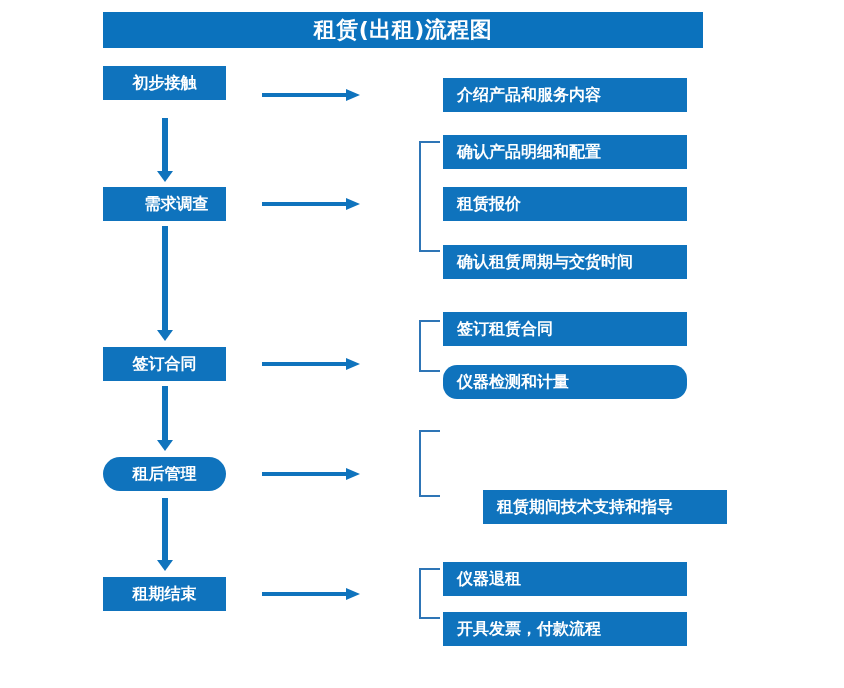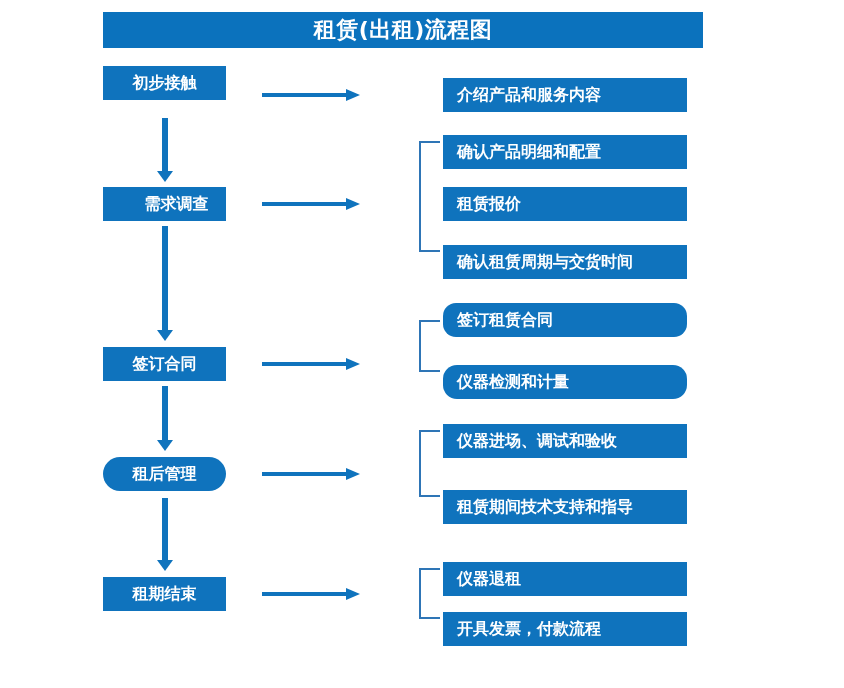--- a/index.html
+++ b/index.html
@@ -156,39 +156,38 @@
 
   <div class="node stage" style="top:347px;">签订合同</div>
 
   <div class="h-arrow" style="top:358px;">
     <div class="shaft"></div>
     <div class="head"></div>
   </div>
 
   <div class="bracket" style="top:320px; height:52px;"></div>
 
-  <div class="node detail" style="top:303px;border-radius:13px;">签订租赁合同</div>
+  <div class="node detail" style="top:312px;">签订租赁合同</div>
   <div class="node detail" style="top:365px;border-radius:14px;">仪器检测和计量</div>
 
   <div class="v-arrow" style="top:386px; height:65px;">
     <div class="shaft" style="height:54px;"></div>
     <div class="head" style="top:54px;"></div>
   </div>
 
   <div class="node stage" style="top:457px;border-radius:17px;">租后管理</div>
 
   <div class="h-arrow" style="top:468px;">
     <div class="shaft"></div>
     <div class="head"></div>
   </div>
 
   <div class="bracket" style="top:430px; height:67px;"></div>
 
-  <div class="node detail" style="top:424px;">仪器进场、调试和验收</div>
-  <div class="node detail" style="top:490px;">租赁期间技术支持和指导</div>
+  <div class="node detail" style="top:490px;margin-left:40px;">租赁期间技术支持和指导</div>
 
   <div class="v-arrow" style="top:498px; height:73px;">
     <div class="shaft" style="height:62px;"></div>
     <div class="head" style="top:62px;"></div>
   </div>
 
   <div class="node stage" style="top:577px;">租期结束</div>
 
   <div class="h-arrow" style="top:588px;">
     <div class="shaft"></div>

